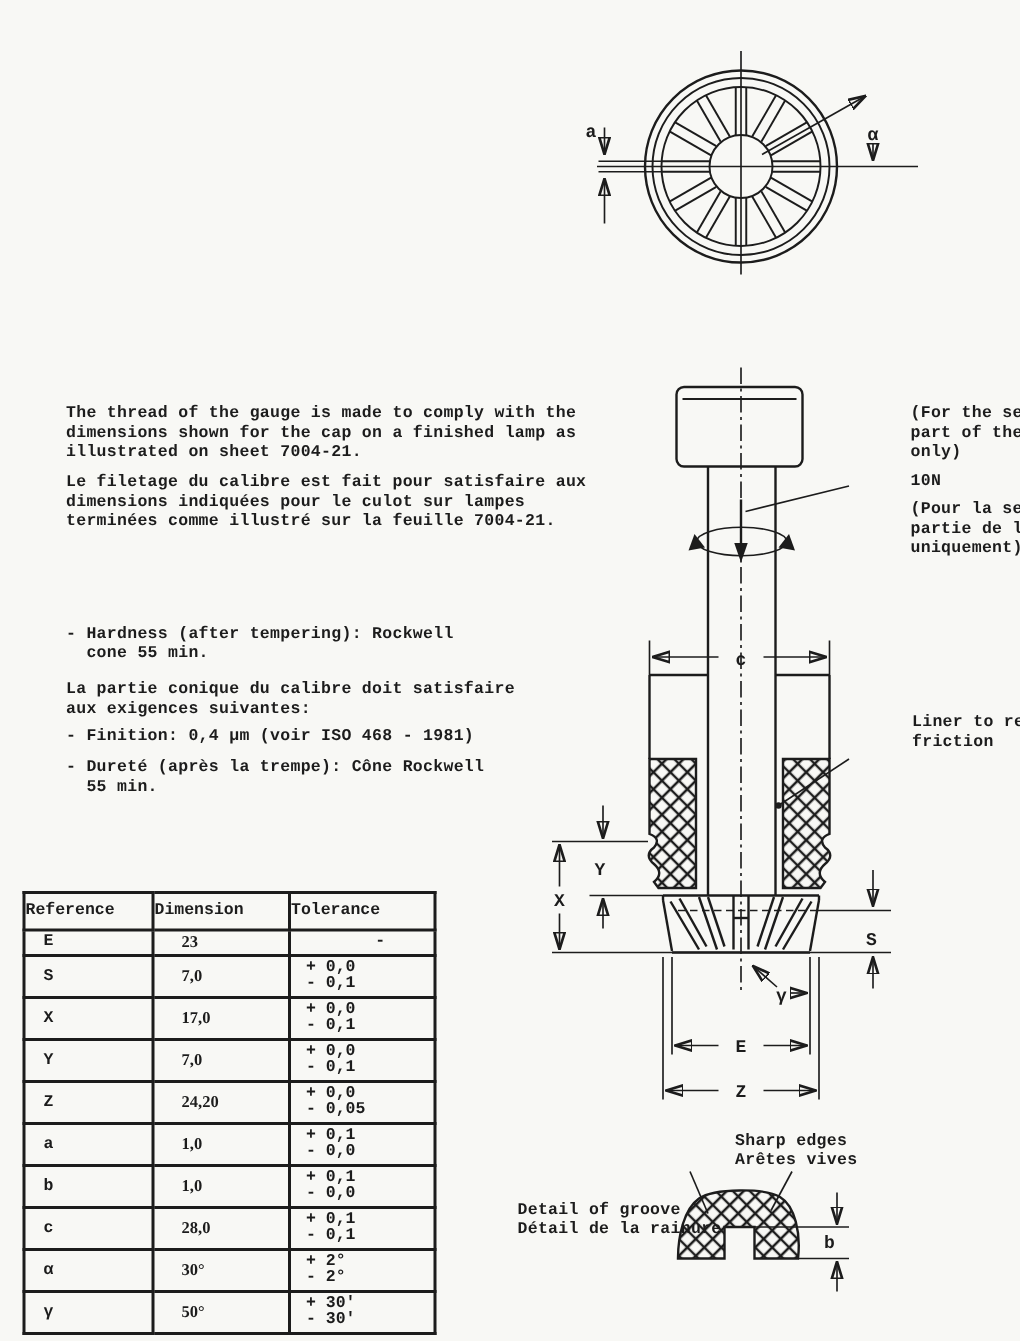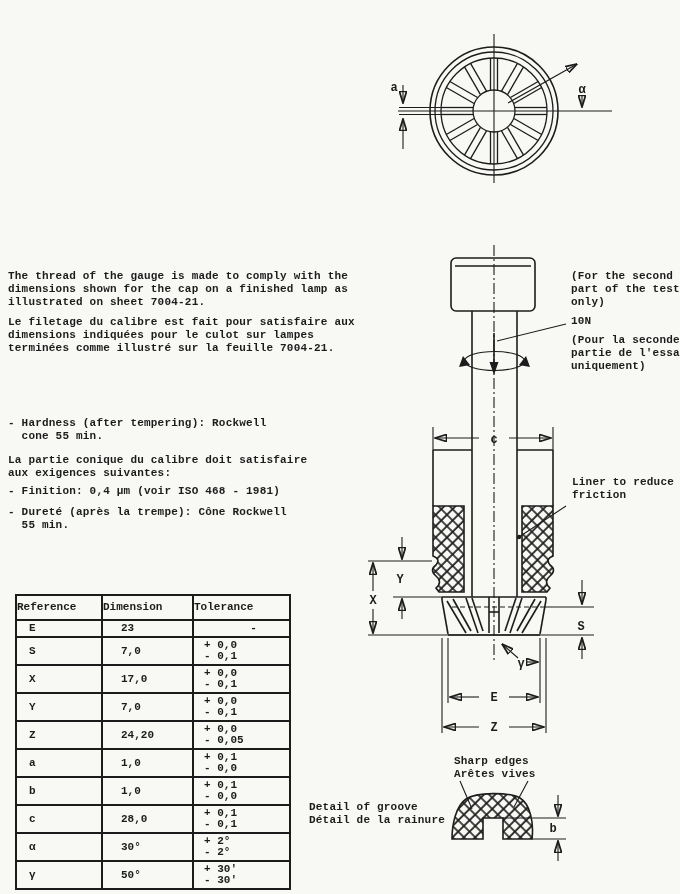--- a/index.html
+++ b/index.html
@@ -3,21 +3,21 @@
 <meta charset="utf-8">
 <style>
   html,body{margin:0;padding:0;background:#e8e8e6;}
   .page{
     position:relative;width:680px;height:894px;background:#f8f8f5;
     font-family:"Liberation Mono","DejaVu Sans Mono",monospace;color:#1c1c1c;
     overflow:hidden;
   }
   .tb{
     position:absolute;font-weight:700;font-size:11px;line-height:13px;
-    white-space:pre;letter-spacing:0.2px;color:#1c1c1c;
+    white-space:pre;letter-spacing:0.2px;color:#1c1c1c;margin-left:36px;
   }
   .drawing-svg{position:absolute;left:0;top:0;}
   .drawing-svg line,.drawing-svg path,.drawing-svg circle,.drawing-svg rect,.drawing-svg ellipse{
     stroke:#1c1c1c;stroke-width:1.6;fill:none;
   }
   .drawing-svg .thin{stroke-width:1.1;}
   .drawing-svg .mid{stroke-width:1.3;}
   .drawing-svg .fill{fill:#1c1c1c;stroke:none;}
   .drawing-svg .hatched{fill:url(#h);}
   .drawing-svg .cl{stroke-width:1.1;stroke-dasharray:11 3 2 3;}
@@ -29,21 +29,21 @@
   table#dims{
     position:absolute;left:15px;top:594px;border-collapse:collapse;
     table-layout:fixed;width:274px;background:#f8f8f5;
   }
   #dims th,#dims td{
     border:2px solid #1c1c1c;font-weight:700;font-size:11px;line-height:11px;
     color:#1c1c1c;padding:2px 0;vertical-align:middle;
   }
   #dims th{text-align:left;padding:6px 0;}
   #dims td.cell-ref{padding-left:12px;}
-  #dims td.cell-dim{padding-left:18px;}
+  #dims td.cell-dim{padding-left:18px;font-family:Liberation Serif, serif;}
   #dims td.cell-tol{padding-left:10px;white-space:pre;}
 </style>
 </head>
 <body>
 
 <div class="page">
 
   <svg class="drawing-svg" width="680" height="894" viewBox="0 0 680 894">
     <defs>
       <pattern id="h" patternUnits="userSpaceOnUse" width="8" height="8" patternTransform="rotate(45 0 0)">

